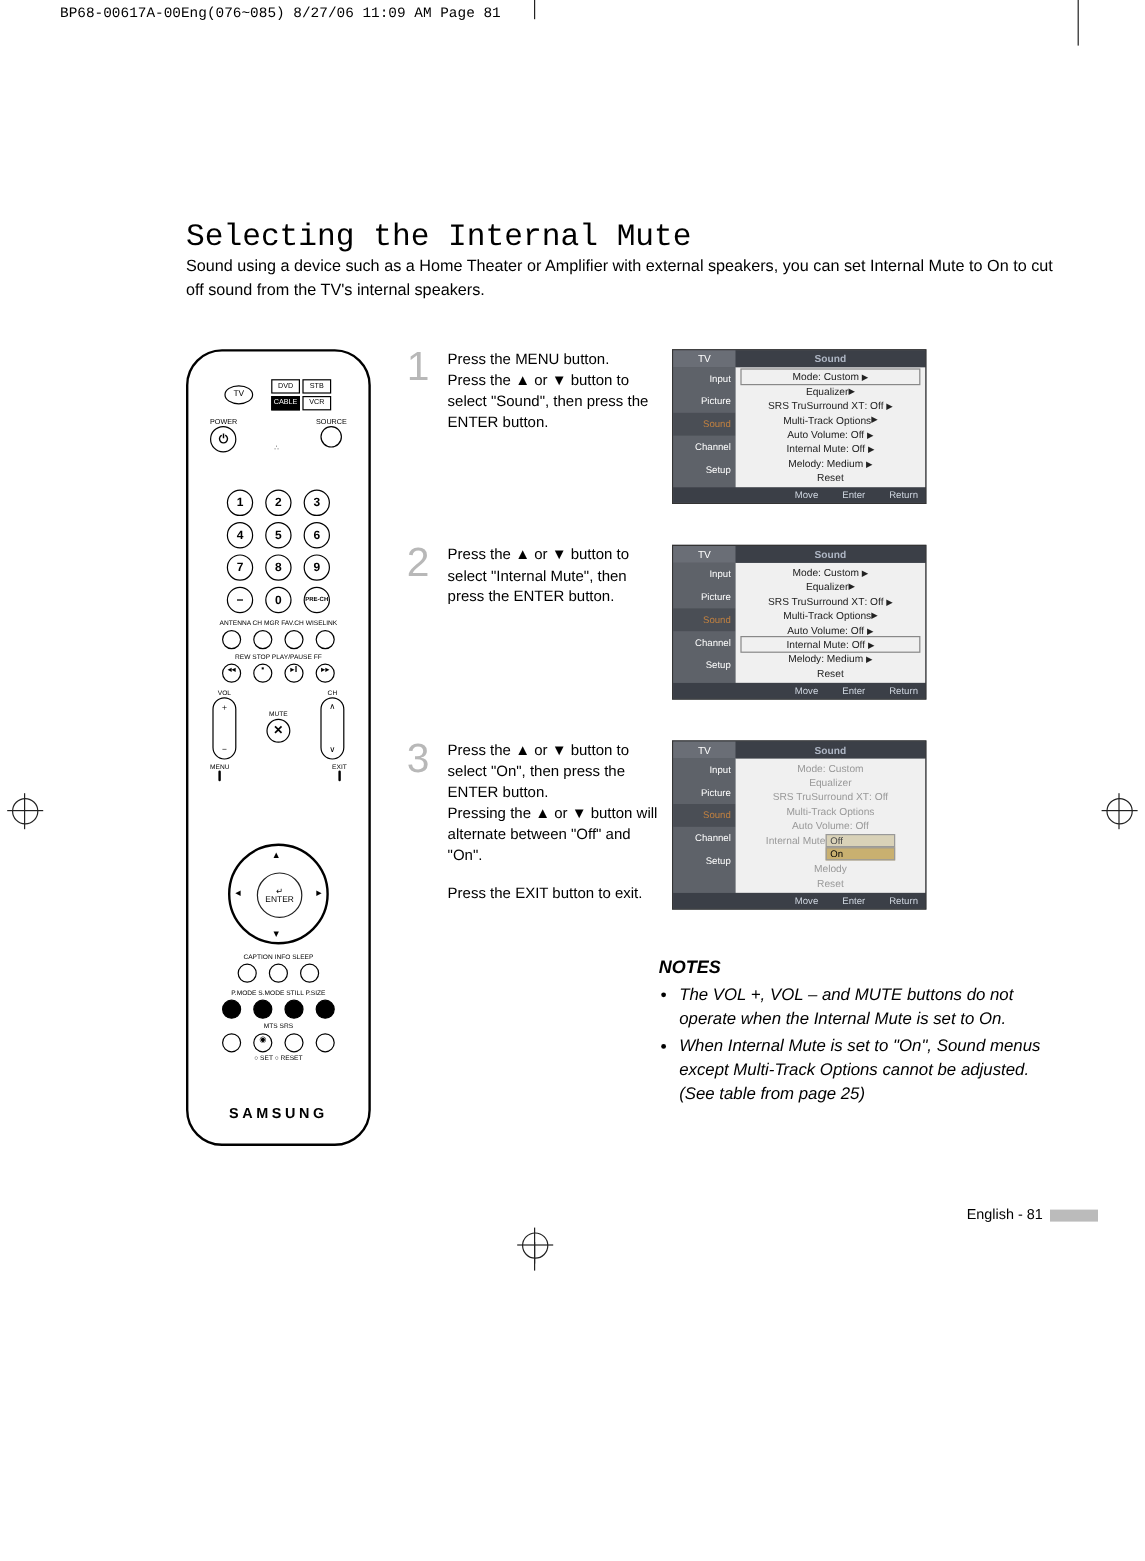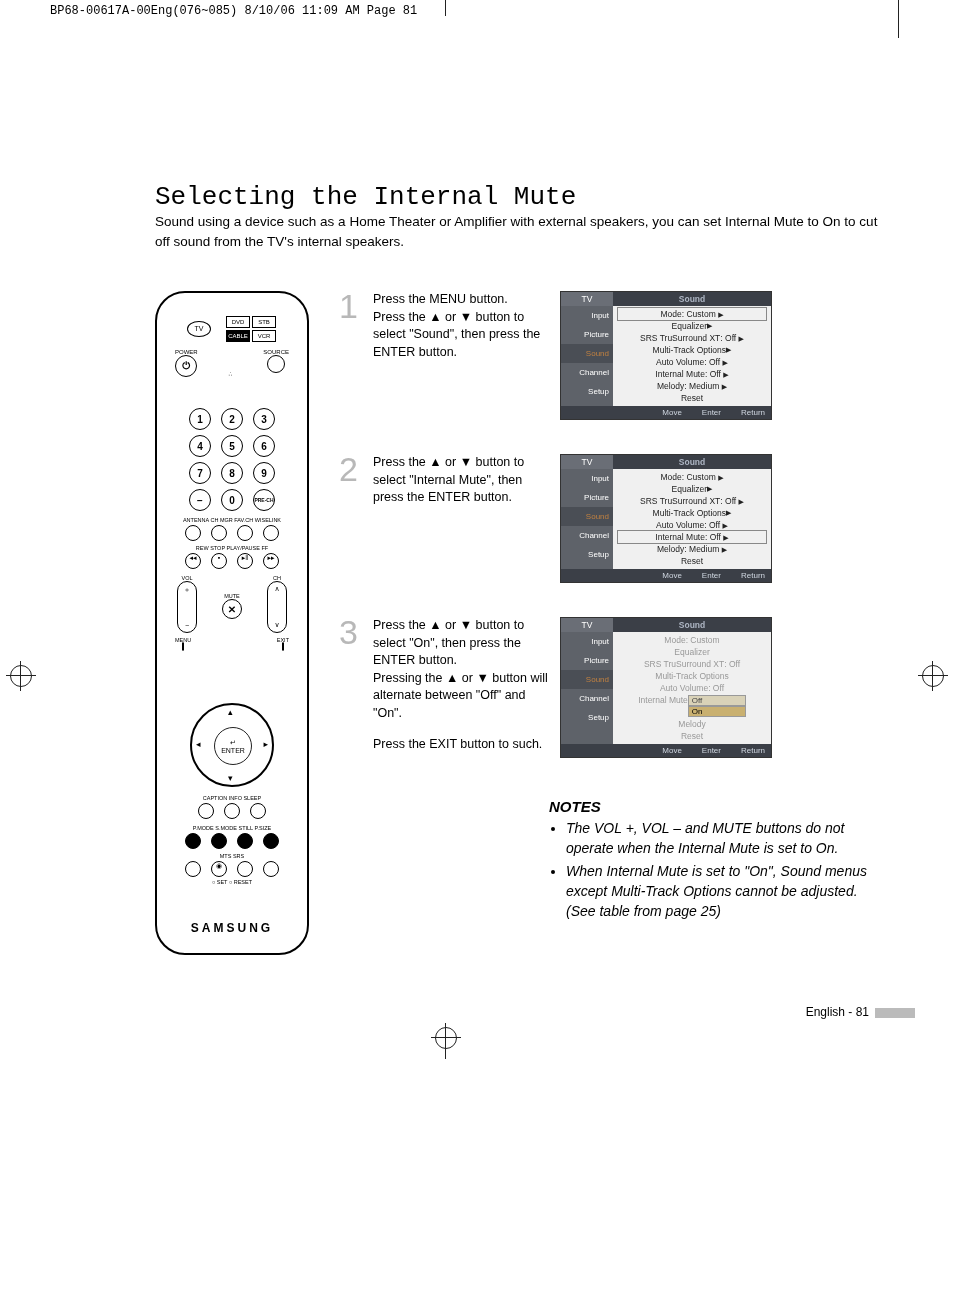--- a/index.html
+++ b/index.html
@@ -138,21 +138,21 @@
 </head>
 <body>
 
 <div class="crop-mark-v"></div>
 <div class="side-line-r"></div>
 <div class="crop-circle reg-left"></div>
 <div class="crop-circle reg-right"></div>
 <div class="crop-circle reg-bottom"></div>
 <div class="crop-mark-v2"></div>
 
-<div class="print-header">BP68-00617A-00Eng(076~085)  8/10/06  11:09 AM  Page 81</div>
+<div class="print-header">BP68-00617A-00Eng(076~085)  8/27/06  11:09 AM  Page 81</div>
 
 <div class="page">
   <div class="title">Selecting the Internal Mute</div>
   <div class="intro">Sound using a device such as a Home Theater or Amplifier with external speakers, you can set Internal Mute to On to cut off sound from the TV's internal speakers.</div>
 
   <div class="content-row">
 
     <div class="remote-col">
       <div class="remote">
         <div class="src-group">
@@ -408,21 +408,21 @@
               <span>Return</span>
             </div>
         </div>
       </div>
 
       <div class="step-block">
         <div class="step-num">3</div>
         <div class="step-text">
           <div style="white-space:pre-line">Press the ▲ or ▼ button to select "On", then press the ENTER button.
 Pressing the ▲ or ▼ button will alternate between "Off" and "On".</div>
-          <div style="margin-top:14px">Press the EXIT button to such.</div>
+          <div style="margin-top:14px">Press the EXIT button to exit.</div>
         </div>
         <div class="osd">
           <div class="osd-title-row">
               <div class="osd-tv">TV</div>
               <div class="osd-title">Sound</div>
             </div>
           <div class="osd-body">
             <div class="osd-tabs">
               <div class="osd-tab">
                   <span>Input</span>

